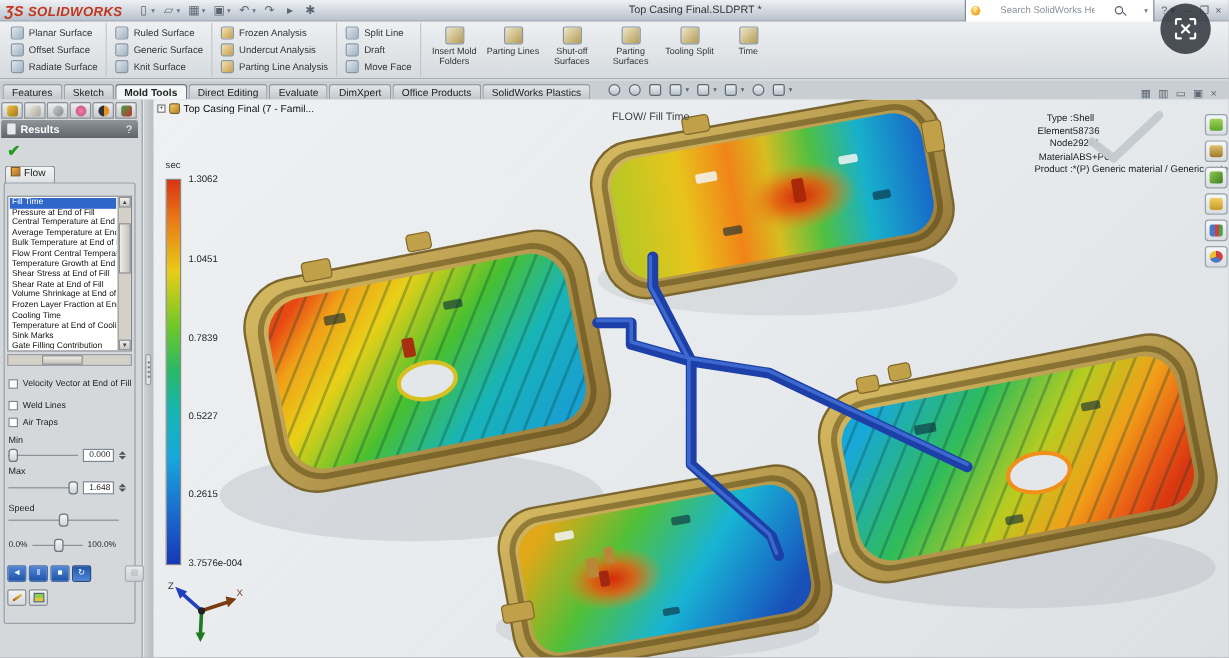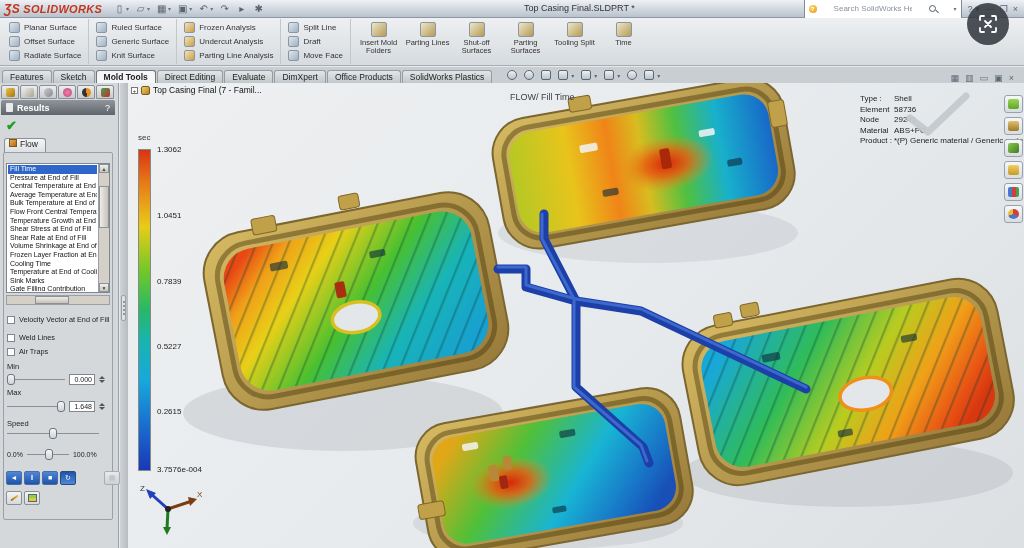--- a/index.html
+++ b/index.html
@@ -126,21 +126,21 @@
   .treecrumb{position:absolute;left:3px;top:2px;display:flex;align-items:center;gap:3px;font-size:8.5px;color:#111;}
   .expbox{width:7px;height:7px;border:1px solid #777;background:#fff;font-size:6px;line-height:6px;text-align:center;color:#333;}
   .partic{width:9px;height:9px;background:linear-gradient(135deg,#f5d060,#b08020);border:1px solid #7a5a20;border-radius:2px;}
   .plot-title{position:absolute;left:382px;top:9px;font-size:9px;color:#3a3f44;}
   .legend{position:absolute;left:9px;top:50px;width:90px;}
   .legend .unit{font-size:8px;color:#333;margin-left:1px;}
   .lbar{position:absolute;left:1px;top:16px;width:13px;height:322px;border:1px solid #888;
     background:linear-gradient(180deg,#d83414 0%,#e87818 10%,#e8cc18 24%,#70c828 38%,#28b868 50%,#18b4b0 60%,#18a8dc 72%,#1a66cc 88%,#1838b8 100%);}
   .ltick{position:absolute;left:20px;font-size:8px;color:#222;white-space:nowrap;}
   .info{position:absolute;left:732px;top:11px;font-size:8px;color:#222;line-height:10.5px;white-space:nowrap;}
-  .info .lab{display:inline-block;min-width:34px;}
+  .info .lab{display:inline-block;min-width:34px;text-align:right;}
   .bigcheck{position:absolute;left:770px;top:5px;}
   .sidecol{position:absolute;left:876px;top:12px;display:flex;flex-direction:column;gap:4px;}
   .scbtn{width:19px;height:18px;border:1px solid #98a2ac;border-radius:3px;
     background:linear-gradient(#f5f7f8,#d8dde1);display:flex;align-items:center;justify-content:center;}
   .sc{width:11px;height:10px;border-radius:2px;}
   .triad{position:absolute;left:6px;top:398px;}
 
   .capture-overlay{position:absolute;left:967px;top:3px;width:42px;height:42px;border-radius:50%;
     background:rgba(52,57,64,.88);display:flex;align-items:center;justify-content:center;}
 </style>

